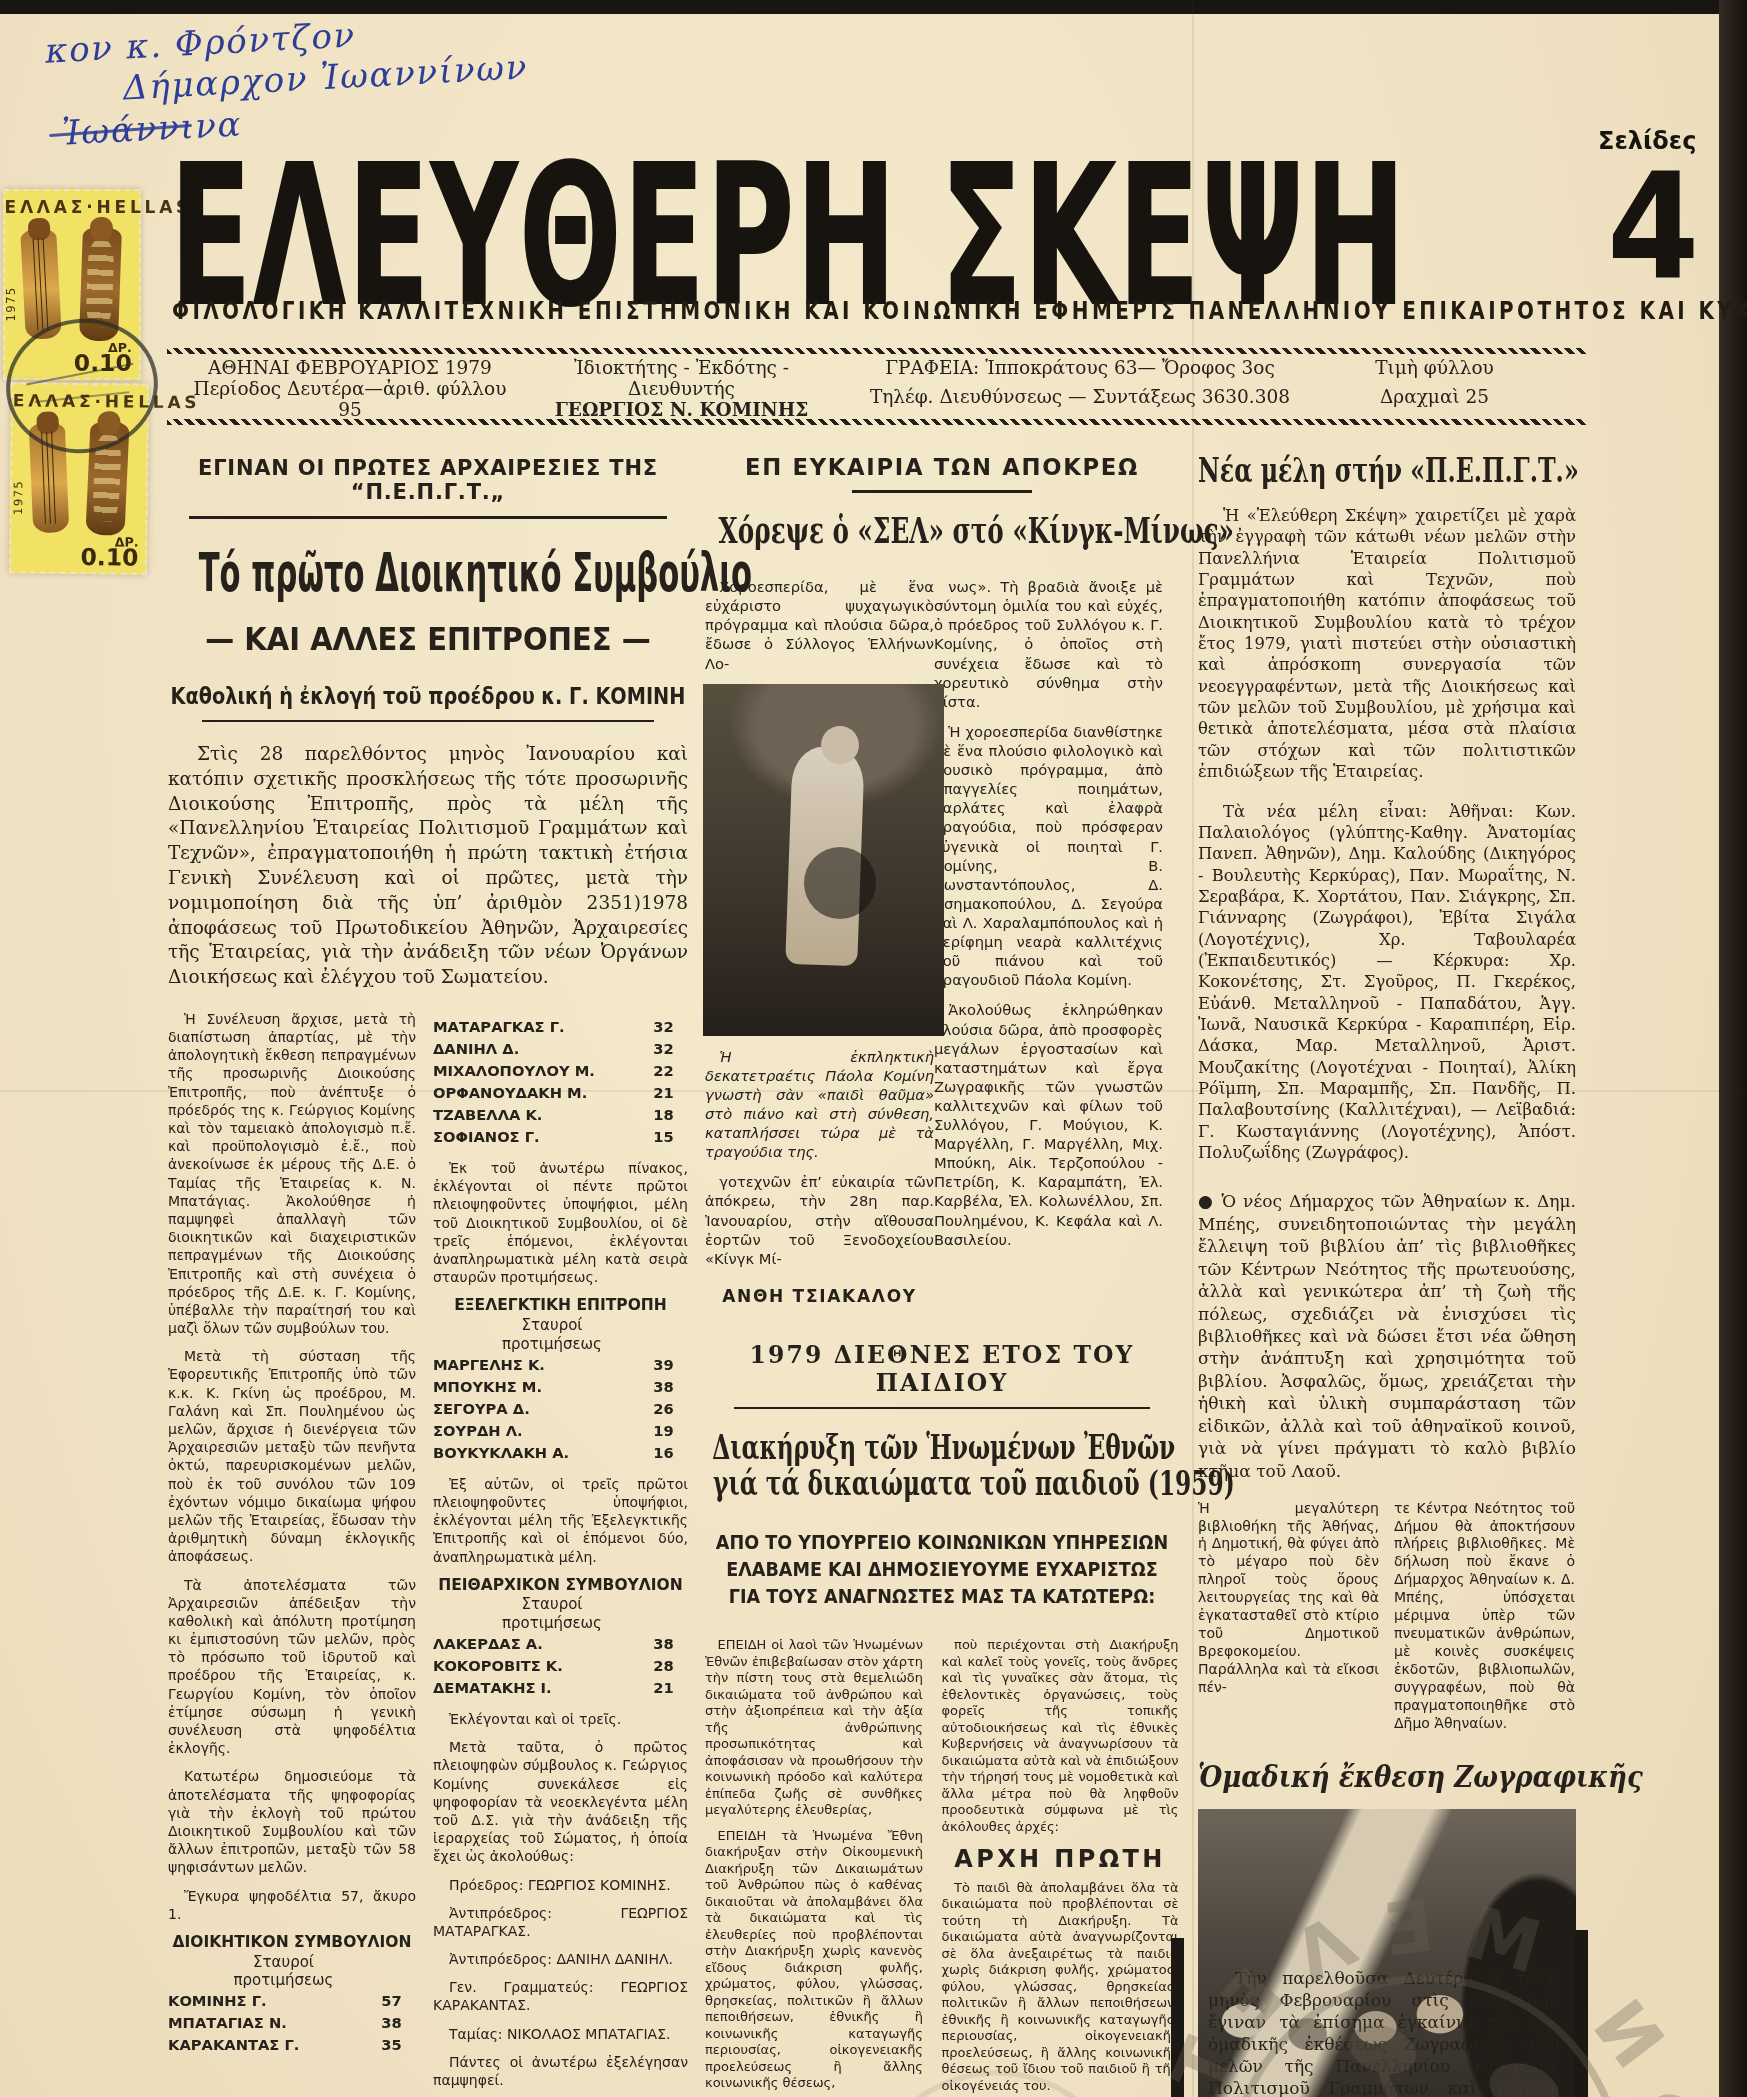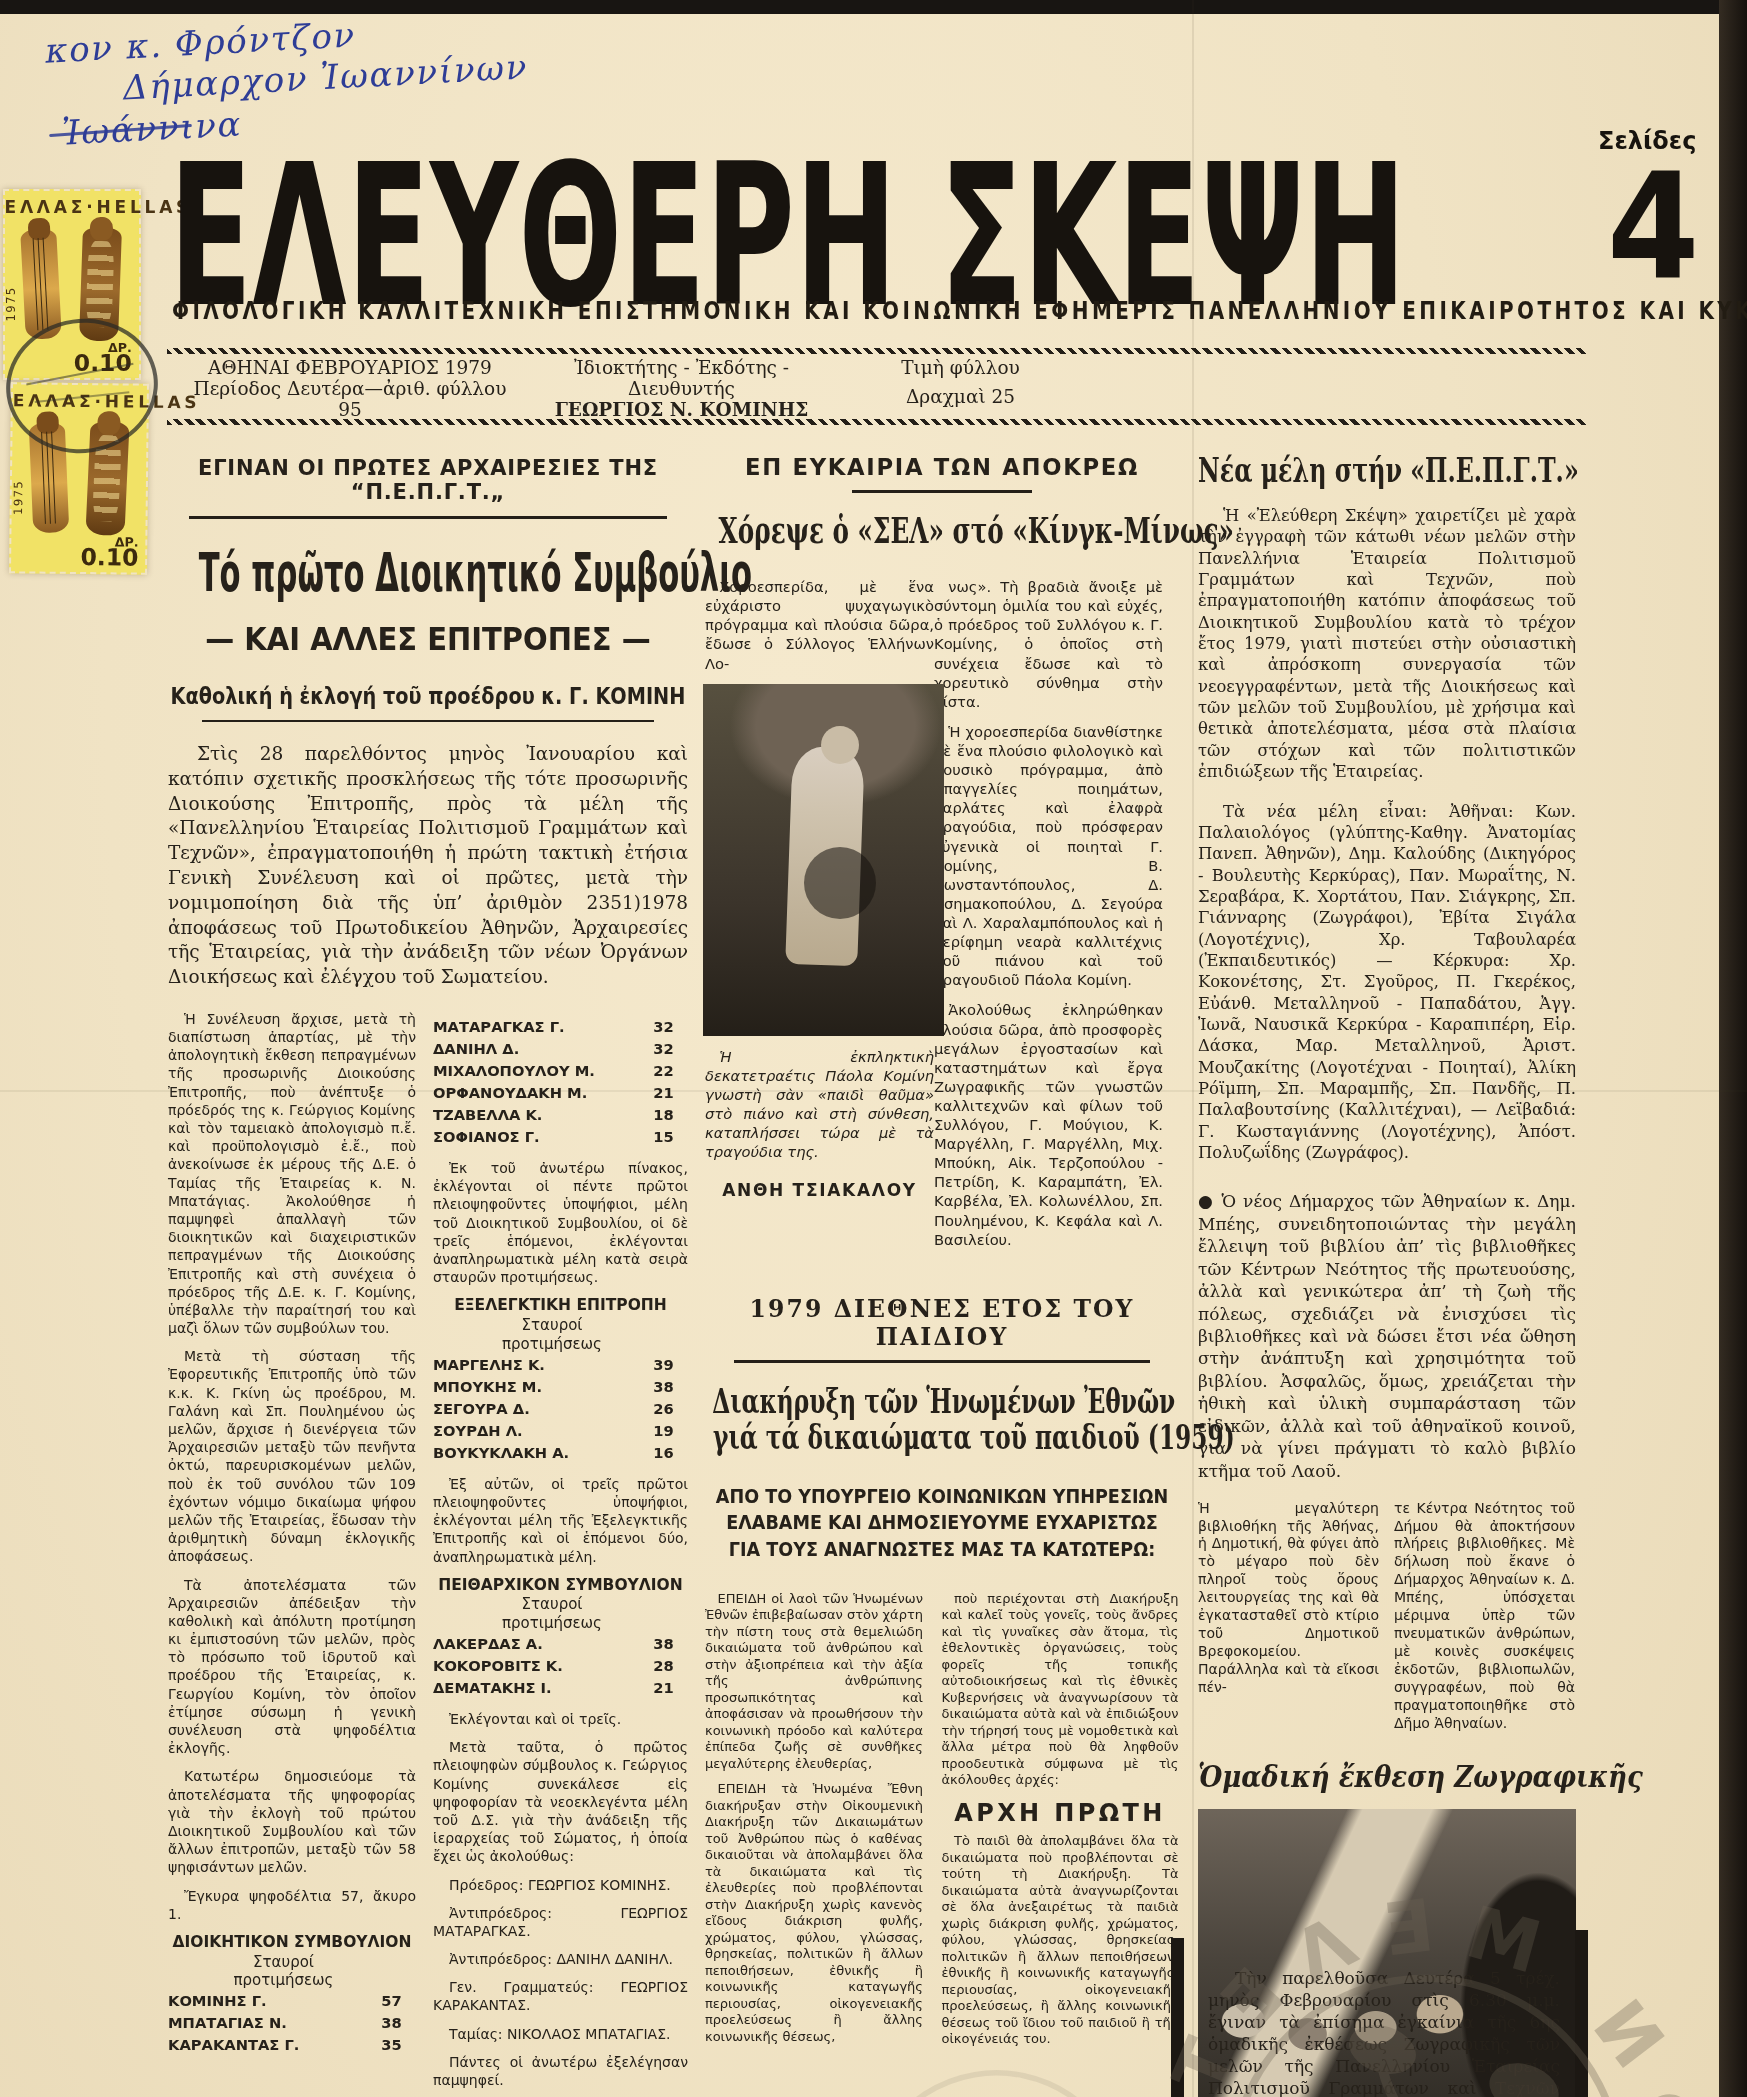--- a/index.html
+++ b/index.html
@@ -226,20 +226,24 @@
   <div class="zz zz1"></div>
   <div class="info-bar">
     <div class="info-cell ic1">
       <div>ΑΘΗΝΑΙ ΦΕΒΡΟΥΑΡΙΟΣ 1979</div>
       <div>Περίοδος Δευτέρα—ἀριθ. φύλλου 95</div>
     </div>
     <div class="info-cell ic2">
       <div>Ἰδιοκτήτης - Ἐκδότης - Διευθυντής</div>
       <div class="info-strong">ΓΕΩΡΓΙΟΣ Ν. ΚΟΜΙΝΗΣ</div>
     </div>
+    <div class="info-cell ic3">
+      <div>ΓΡΑΦΕΙΑ: Ἱπποκράτους 63— Ὄροφος 3ος</div>
+      <div>Τηλέφ. Διευθύνσεως — Συντάξεως 3630.308</div>
+    </div>
     <div class="info-cell ic4">
       <div>Τιμὴ φύλλου</div>
       <div>Δραχμαὶ 25</div>
     </div>
   </div>
   <div class="zz zz2"></div>
 
   <section class="sec-left">
     <div class="kicker">ΕΓΙΝΑΝ ΟΙ ΠΡΩΤΕΣ ΑΡΧΑΙΡΕΣΙΕΣ ΤΗΣ “Π.Ε.Π.Γ.Τ.„</div>
     <div class="kicker-rule rule"></div>
@@ -369,20 +373,21 @@
     <div class="mid-kicker">ΕΠ ΕΥΚΑΙΡΙΑ ΤΩΝ ΑΠΟΚΡΕΩ</div>
     <div class="mid-kicker-rule rule"></div>
     <div class="mid-hl">
       <span>Χόρεψε ὁ «ΣΕΛ» στό «Κίνγκ-Μίνως»</span>
     </div>
     <div class="dance-cols">
       <div class="dc-a">
         <p>Χοροεσπερίδα, μὲ ἕνα εὐχάριστο ψυχαγωγικὸ πρόγραμμα καὶ πλούσια δῶρα, ἔδωσε ὁ Σύλλογος Ἑλλήνων Λο-</p>
         <div class="photo1"></div>
         <p class="caption">Ἡ ἐκπληκτικὴ δεκατετραέτις Πάολα Κομίνη γνωστὴ σὰν «παιδὶ θαῦμα» στὸ πιάνο καὶ στὴ σύνθεση, καταπλήσσει τώρα μὲ τὰ τραγούδια της.</p>
+        <p>γοτεχνῶν ἐπ’ εὐκαιρία τῶν ἀπόκρεω, τὴν 28η παρ. Ἰανουαρίου, στὴν αἴθουσα ἑορτῶν τοῦ Ξενοδοχείου «Κίνγκ Μί-</p>
         <div class="mid-sig">ΑΝΘΗ ΤΣΙΑΚΑΛΟΥ</div>
       </div>
       <div class="dc-b">
         <p>νως». Τὴ βραδιὰ ἄνοιξε μὲ σύντομη ὁμιλία του καὶ εὐχές, ὁ πρόεδρος τοῦ Συλλόγου κ. Γ. Κομίνης, ὁ ὁποῖος στὴ συνέχεια ἔδωσε καὶ τὸ χορευτικὸ σύνθημα στὴν πίστα.</p>
         <p>Ἡ χοροεσπερίδα διανθίστηκε μὲ ἕνα πλούσιο φιλολογικὸ καὶ μουσικὸ πρόγραμμα, ἀπὸ ἀπαγγελίες ποιημάτων, παρλάτες καὶ ἐλαφρὰ τραγούδια, ποὺ πρόσφεραν εὐγενικὰ οἱ ποιηταὶ Γ. Κομίνης, Β. Κωνσταντόπουλος, Δ. Ἀσημακοπούλου, Δ. Σεγούρα καὶ Λ. Χαραλαμπόπουλος καὶ ἡ περίφημη νεαρὰ καλλιτέχνις τοῦ πιάνου καὶ τοῦ τραγουδιοῦ Πάολα Κομίνη.</p>
         <p>Ἀκολούθως ἐκληρώθηκαν πλούσια δῶρα, ἀπὸ προσφορὲς μεγάλων ἐργοστασίων καὶ καταστημάτων καὶ ἔργα Ζωγραφικῆς τῶν γνωστῶν καλλιτεχνῶν καὶ φίλων τοῦ Συλλόγου, Γ. Μούγιου, Κ. Μαργέλλη, Γ. Μαργέλλη, Μιχ. Μπούκη, Αἰκ. Τερζοπούλου - Πετρίδη, Κ. Καραμπάτη, Ἐλ. Καρβέλα, Ἐλ. Κολωνέλλου, Σπ. Πουλημένου, Κ. Κεφάλα καὶ Λ. Βασιλείου.</p>
       </div>
     </div>
 
     <div class="decl">

